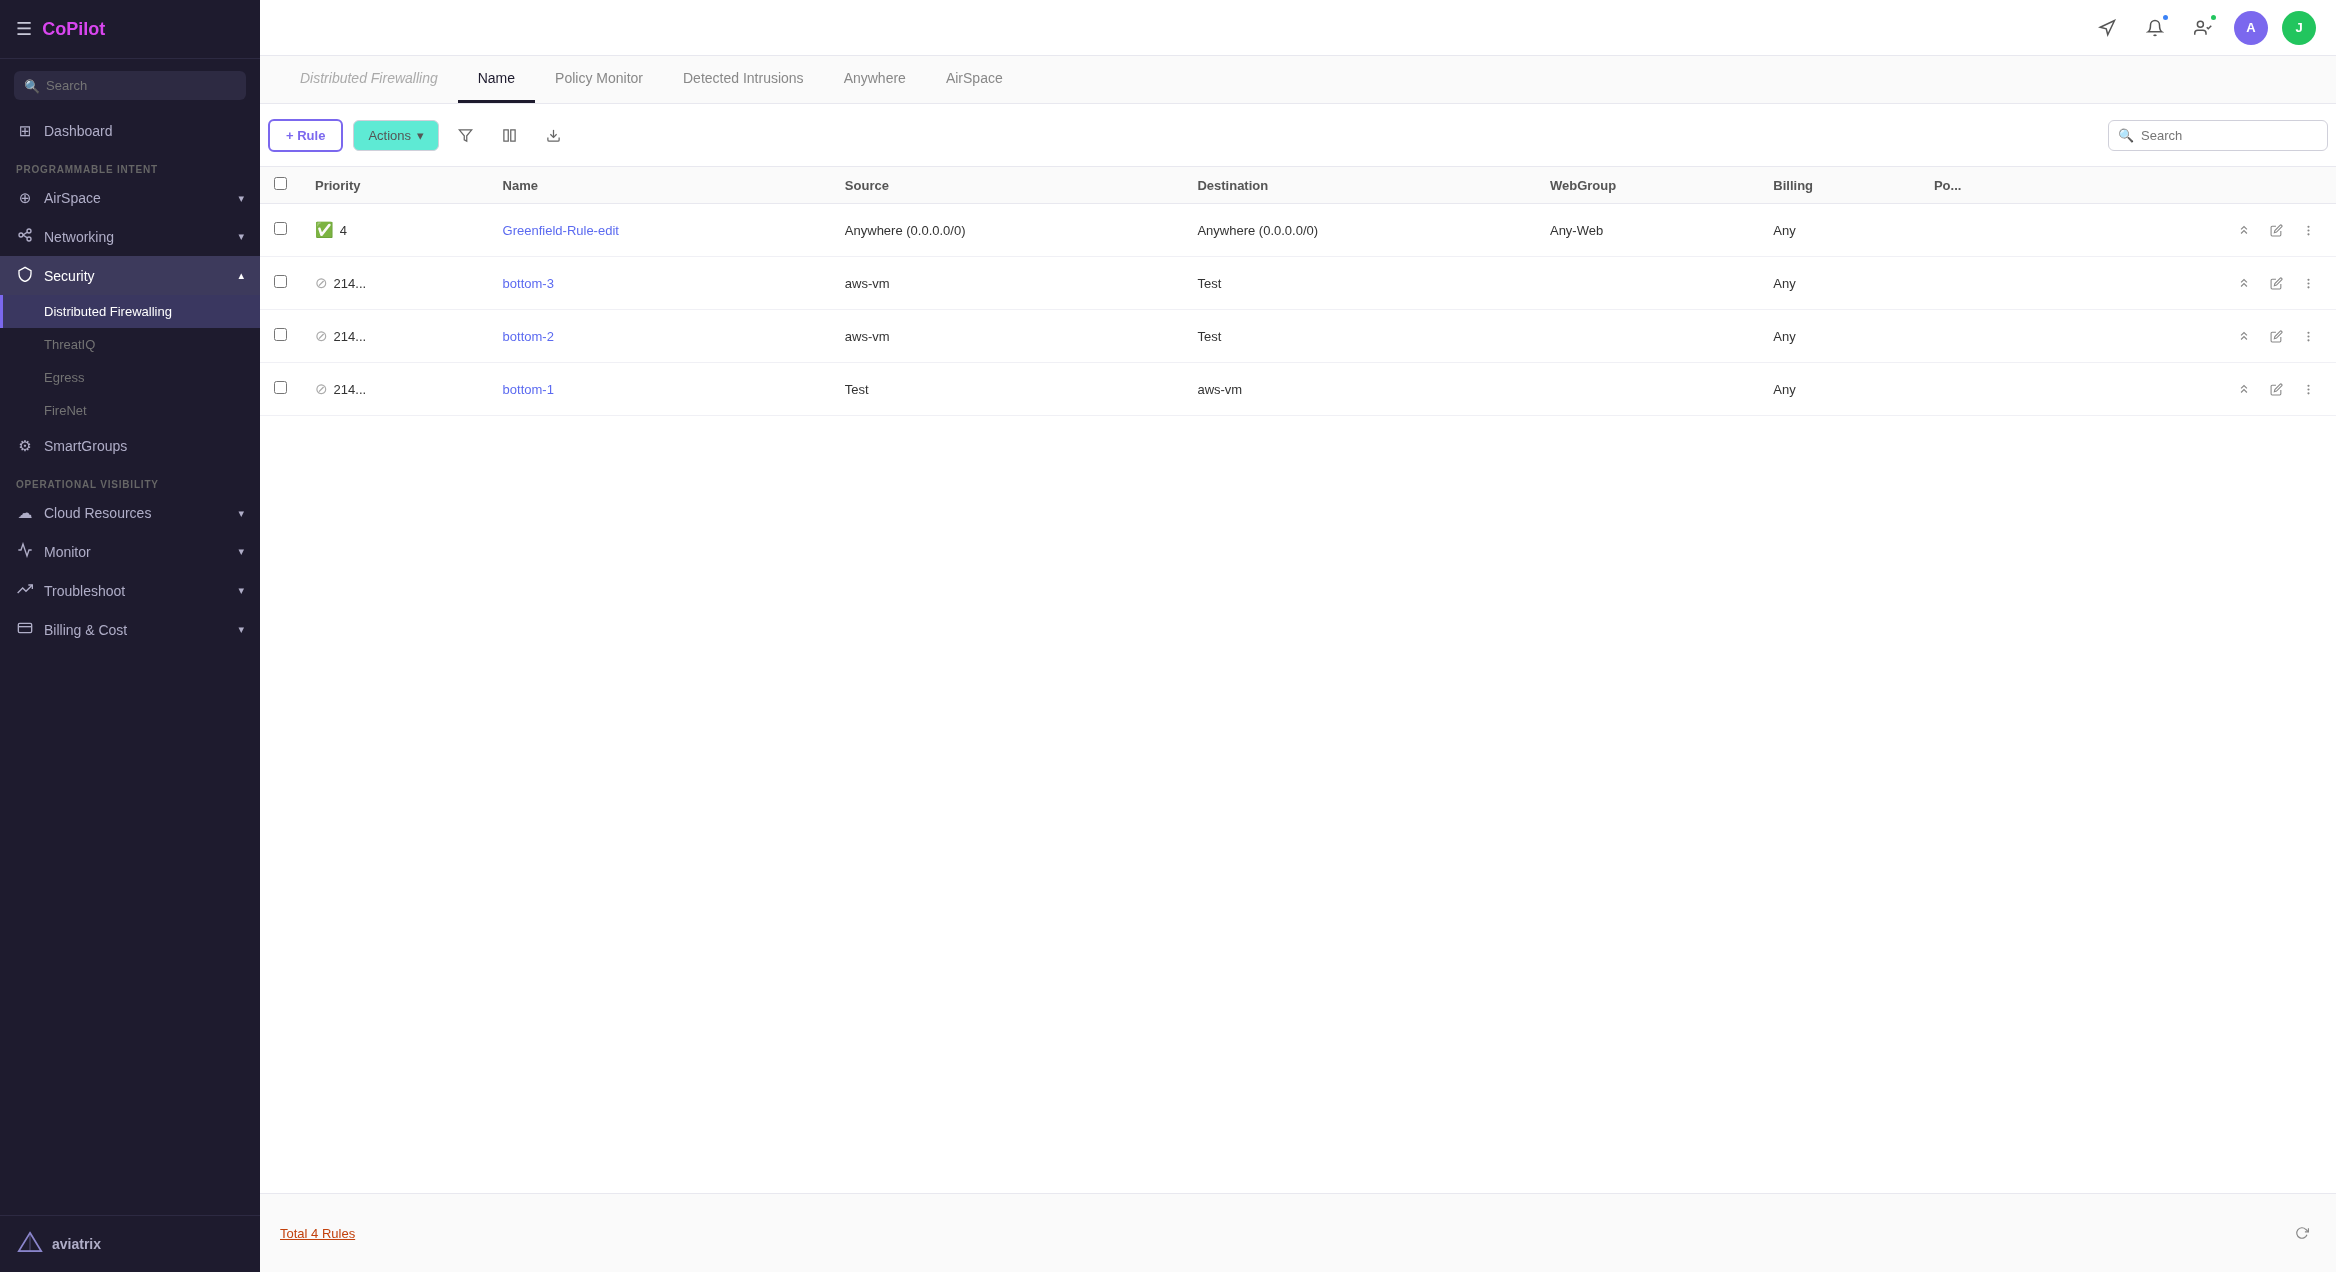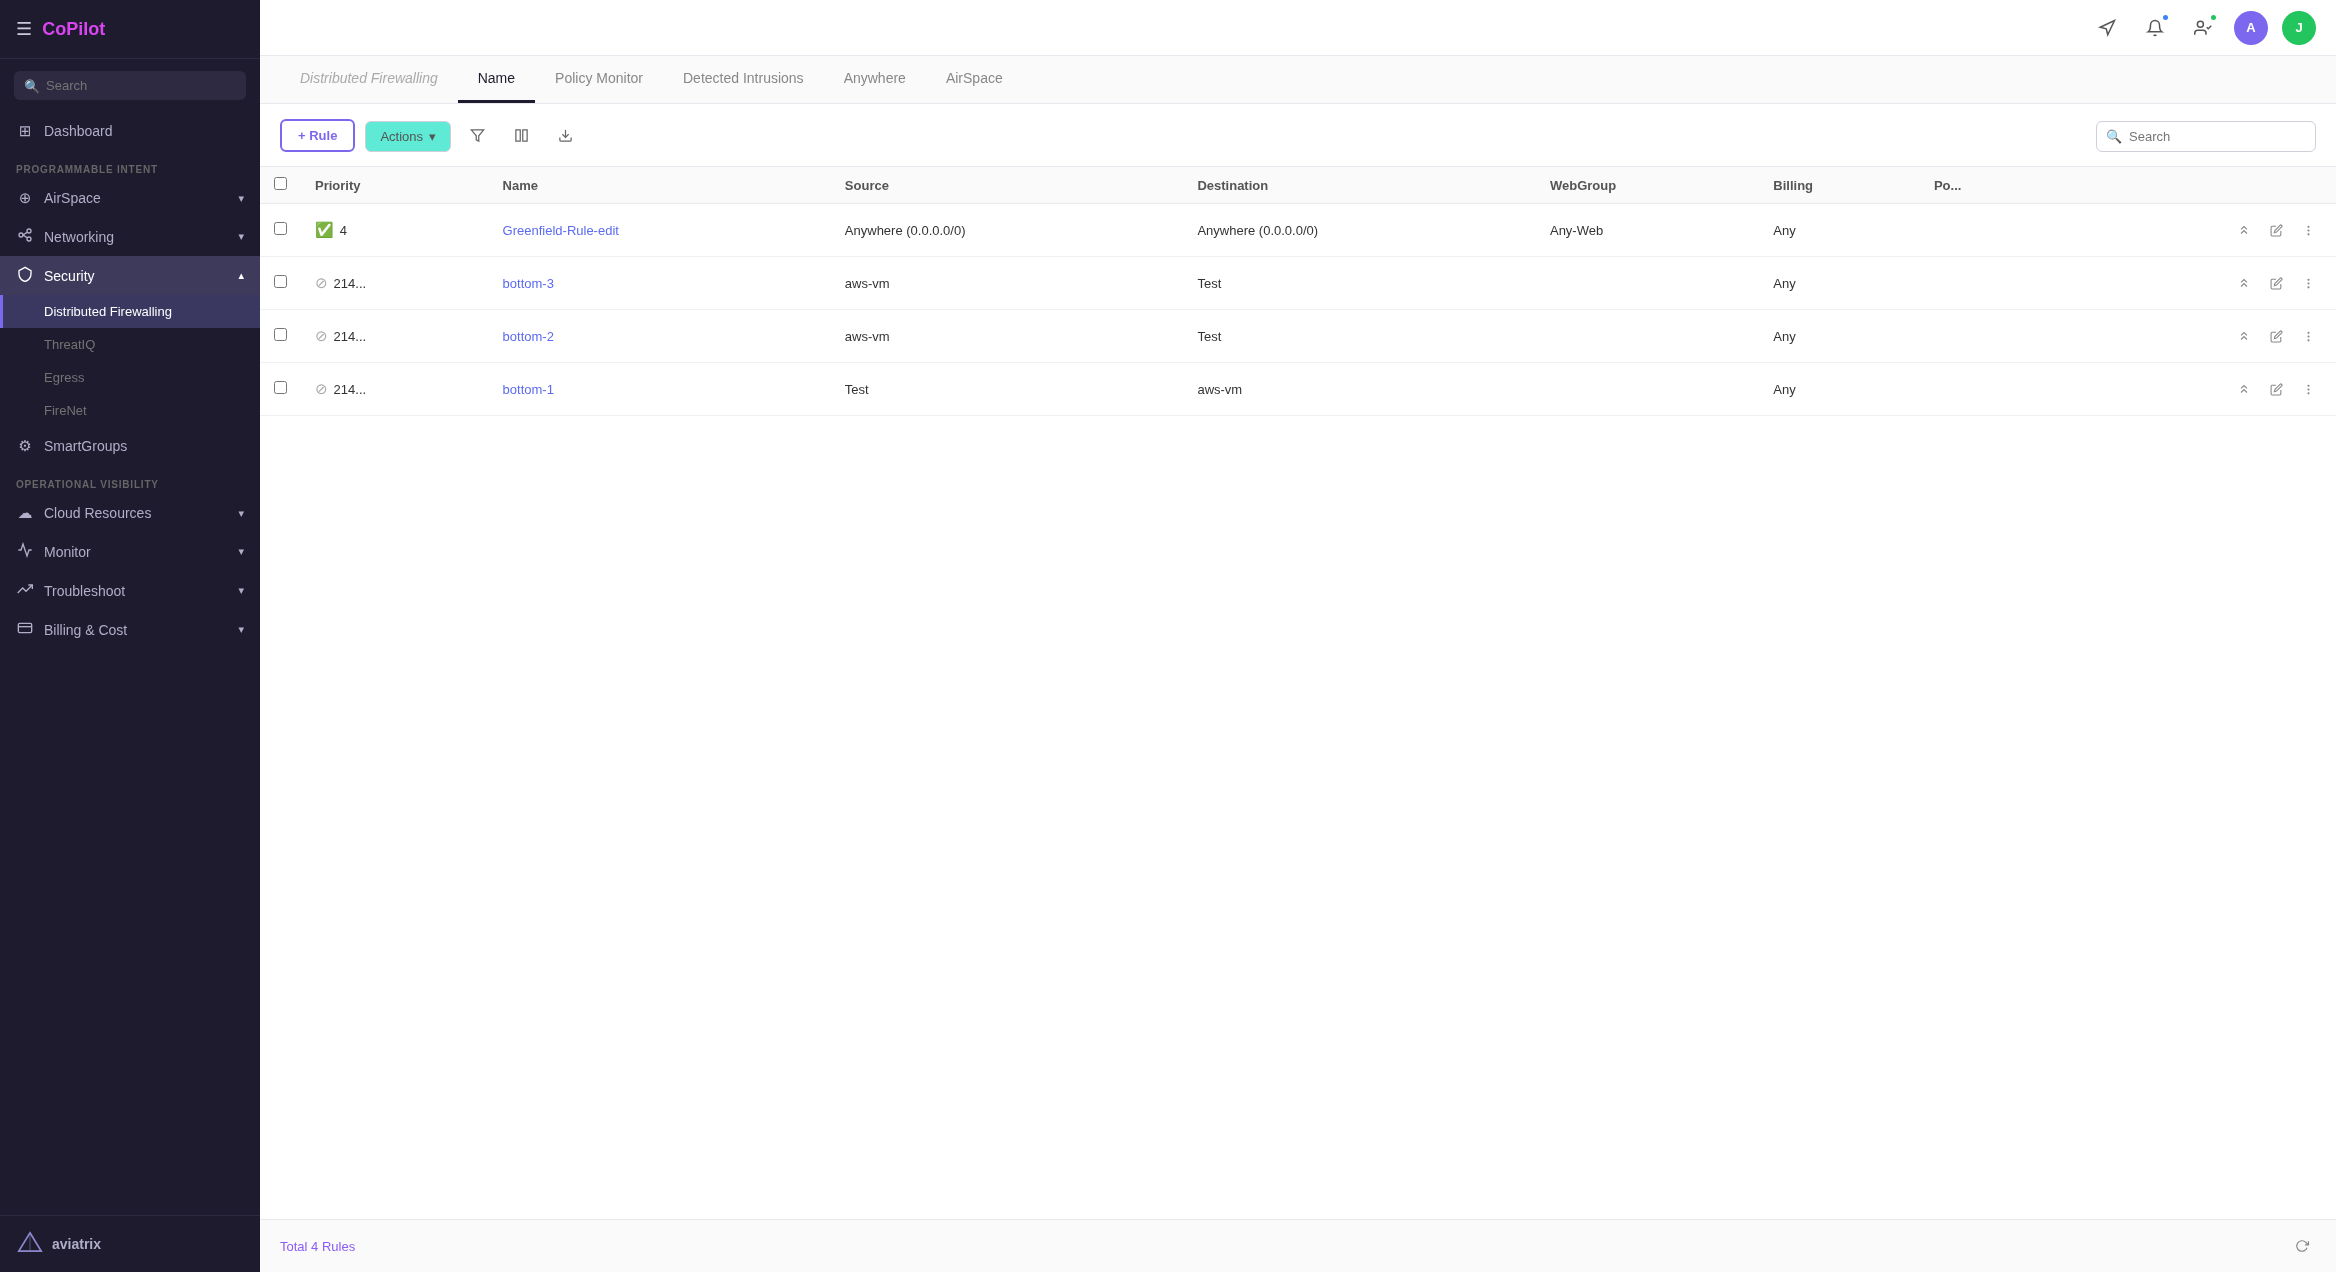--- a/index.html
+++ b/index.html
@@ -187,22 +187,22 @@
     #content {
       flex: 1;
       overflow-y: auto;
       display: flex;
       flex-direction: column;
     }
 
     
     #toolbar {
       display: flex;
-      align-items: flex-end;
-      padding: 14px 20px;
+      align-items: center;
+      padding: 14px 8px;
       gap: 10px;
       border-bottom: 1px solid #e8e8ef;
       background: #fff;
       flex-shrink: 0;
     }
     .btn-add-rule {
       display: flex;
       align-items: center;
       gap: 6px;
       padding: 7px 16px;
@@ -317,28 +317,29 @@
       align-items: center;
       justify-content: center;
       border-radius: 4px;
       cursor: pointer;
       color: #888;
       font-size: 13px;
     }
 
     
     #table-footer {
-      padding: 12px 20px;
-      font-size: 13px;
-      color: #8b5cf6;
+      padding: 25px 20px;
+      font-size: 13px;
+      color: #c2410c;
       border-top: 1px solid #e8e8ef;
       background: #fafafa;
       display: flex;
       align-items: center;
       justify-content: space-between;
+      text-decoration: underline;
     }
     .refresh-btn {
       width: 28px;
       height: 28px;
       display: flex;
       align-items: center;
       justify-content: center;
       border-radius: 4px;
       cursor: pointer;
       color: #888;

